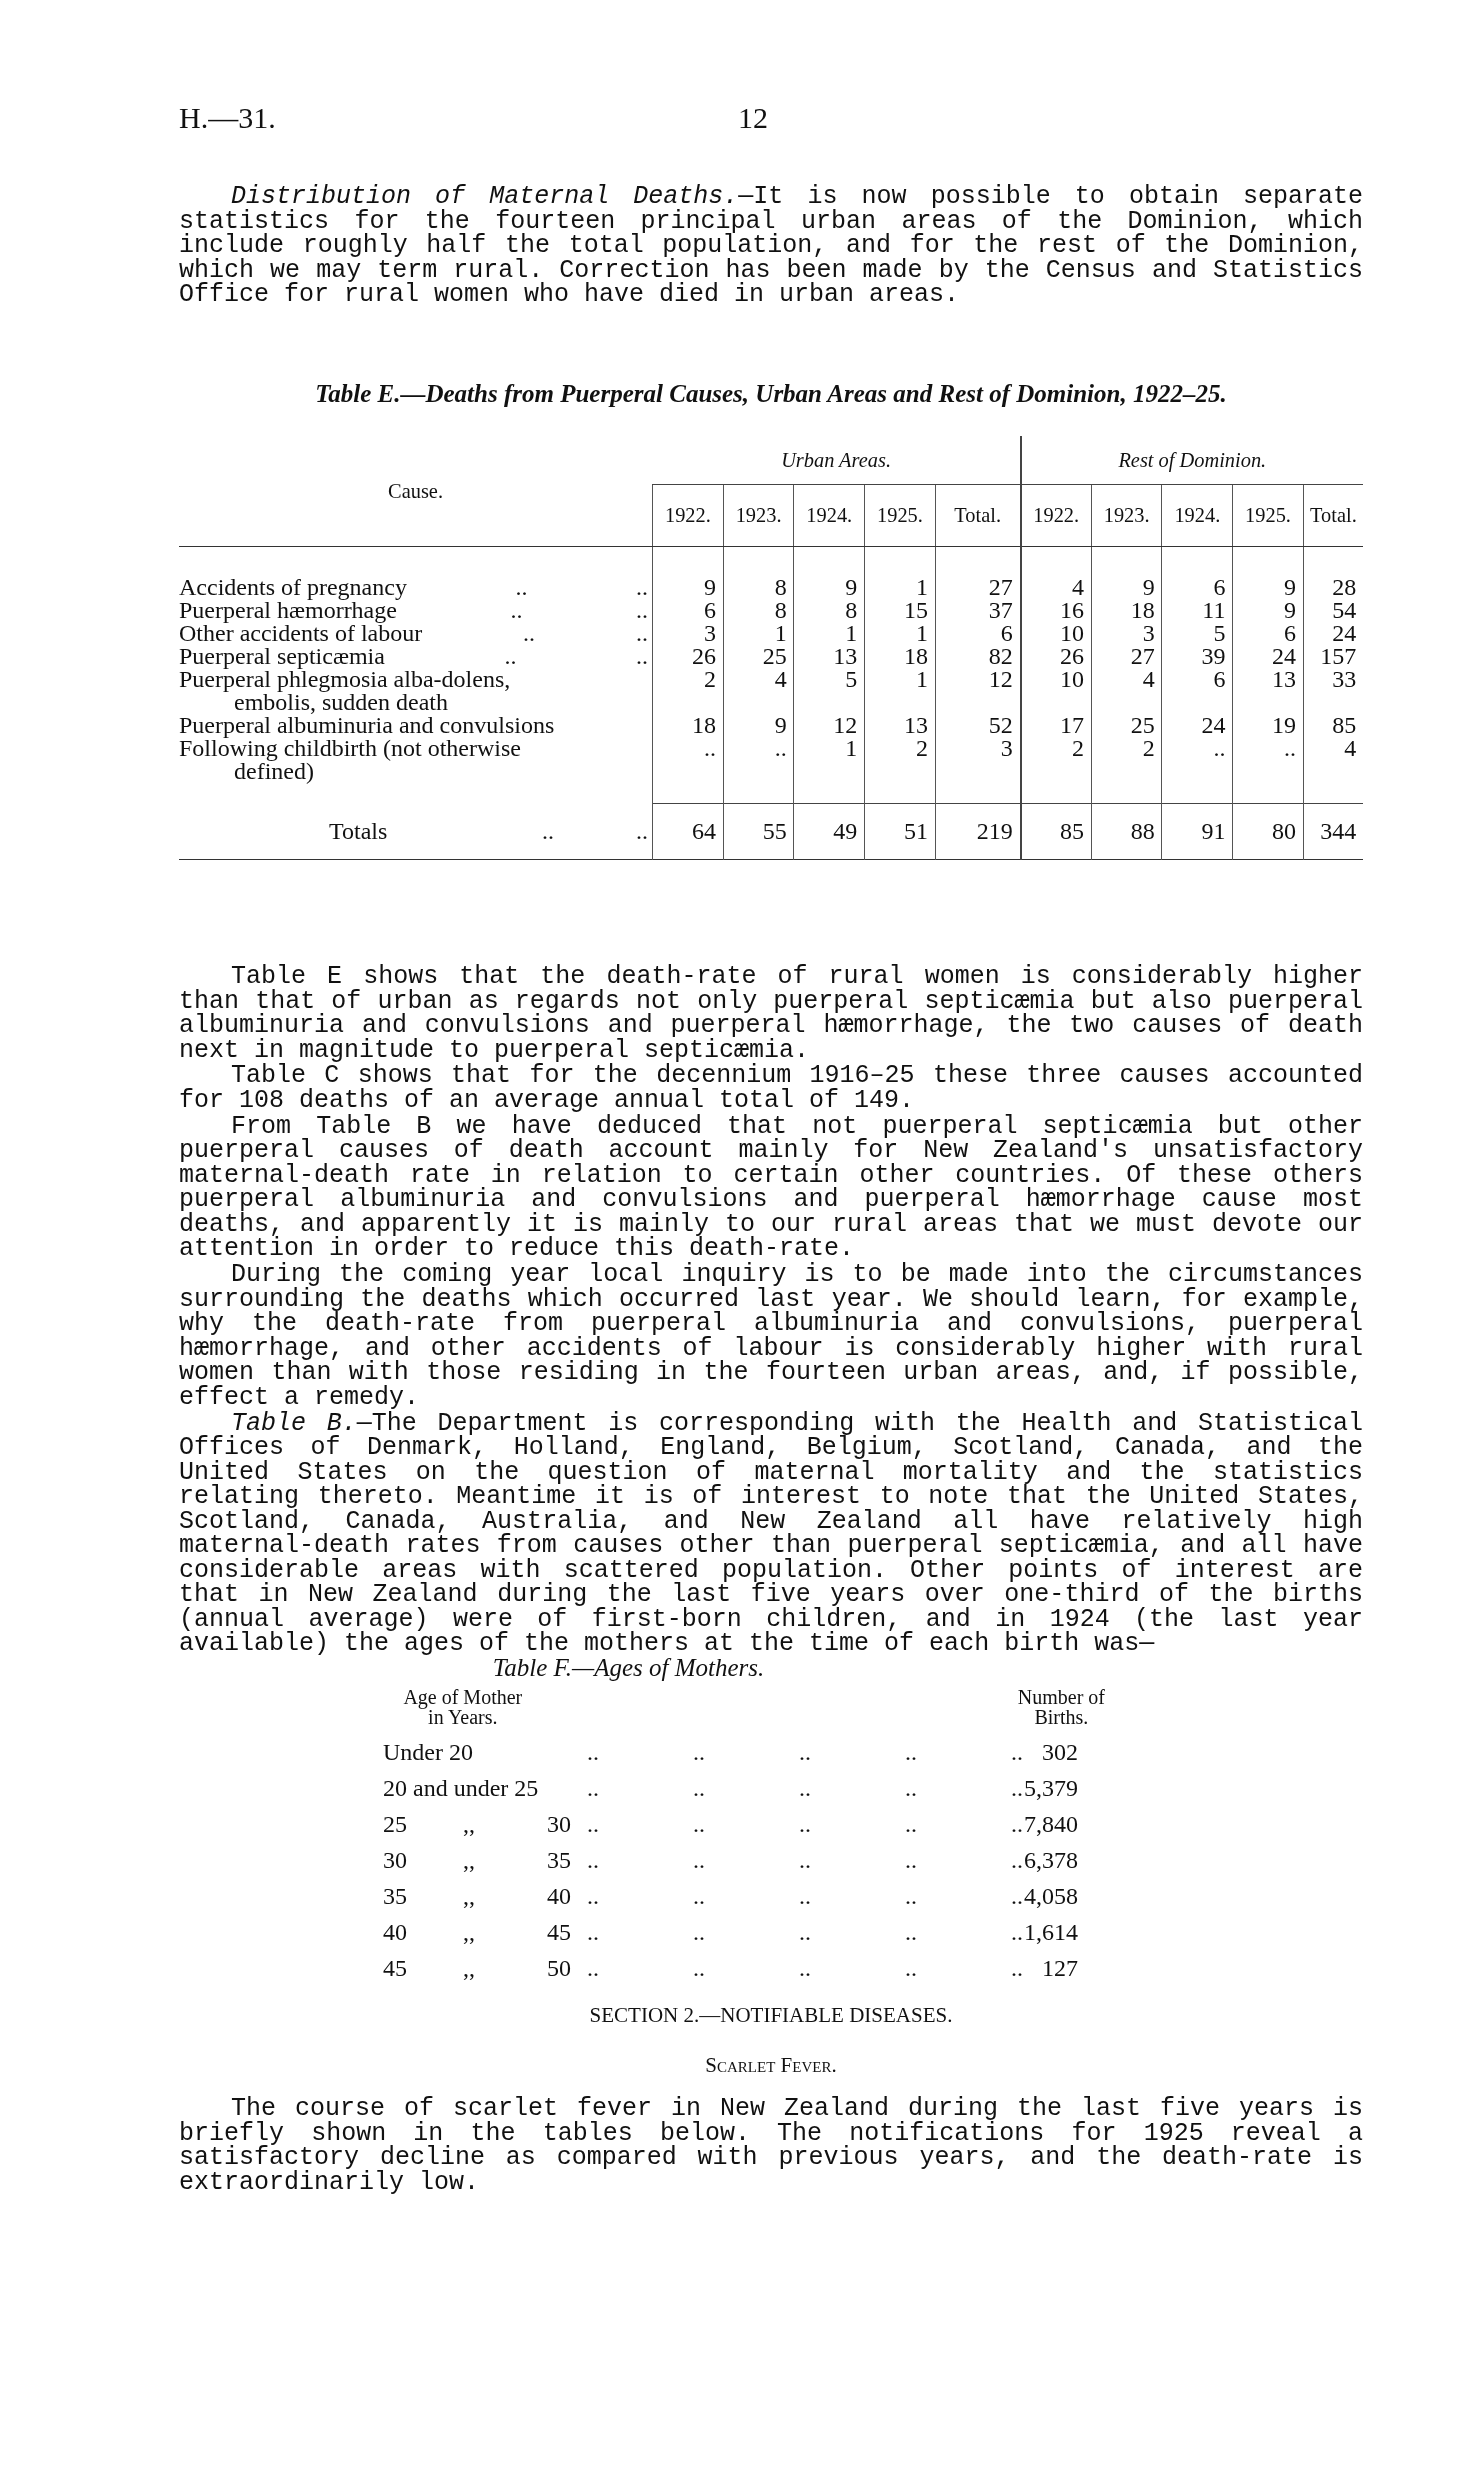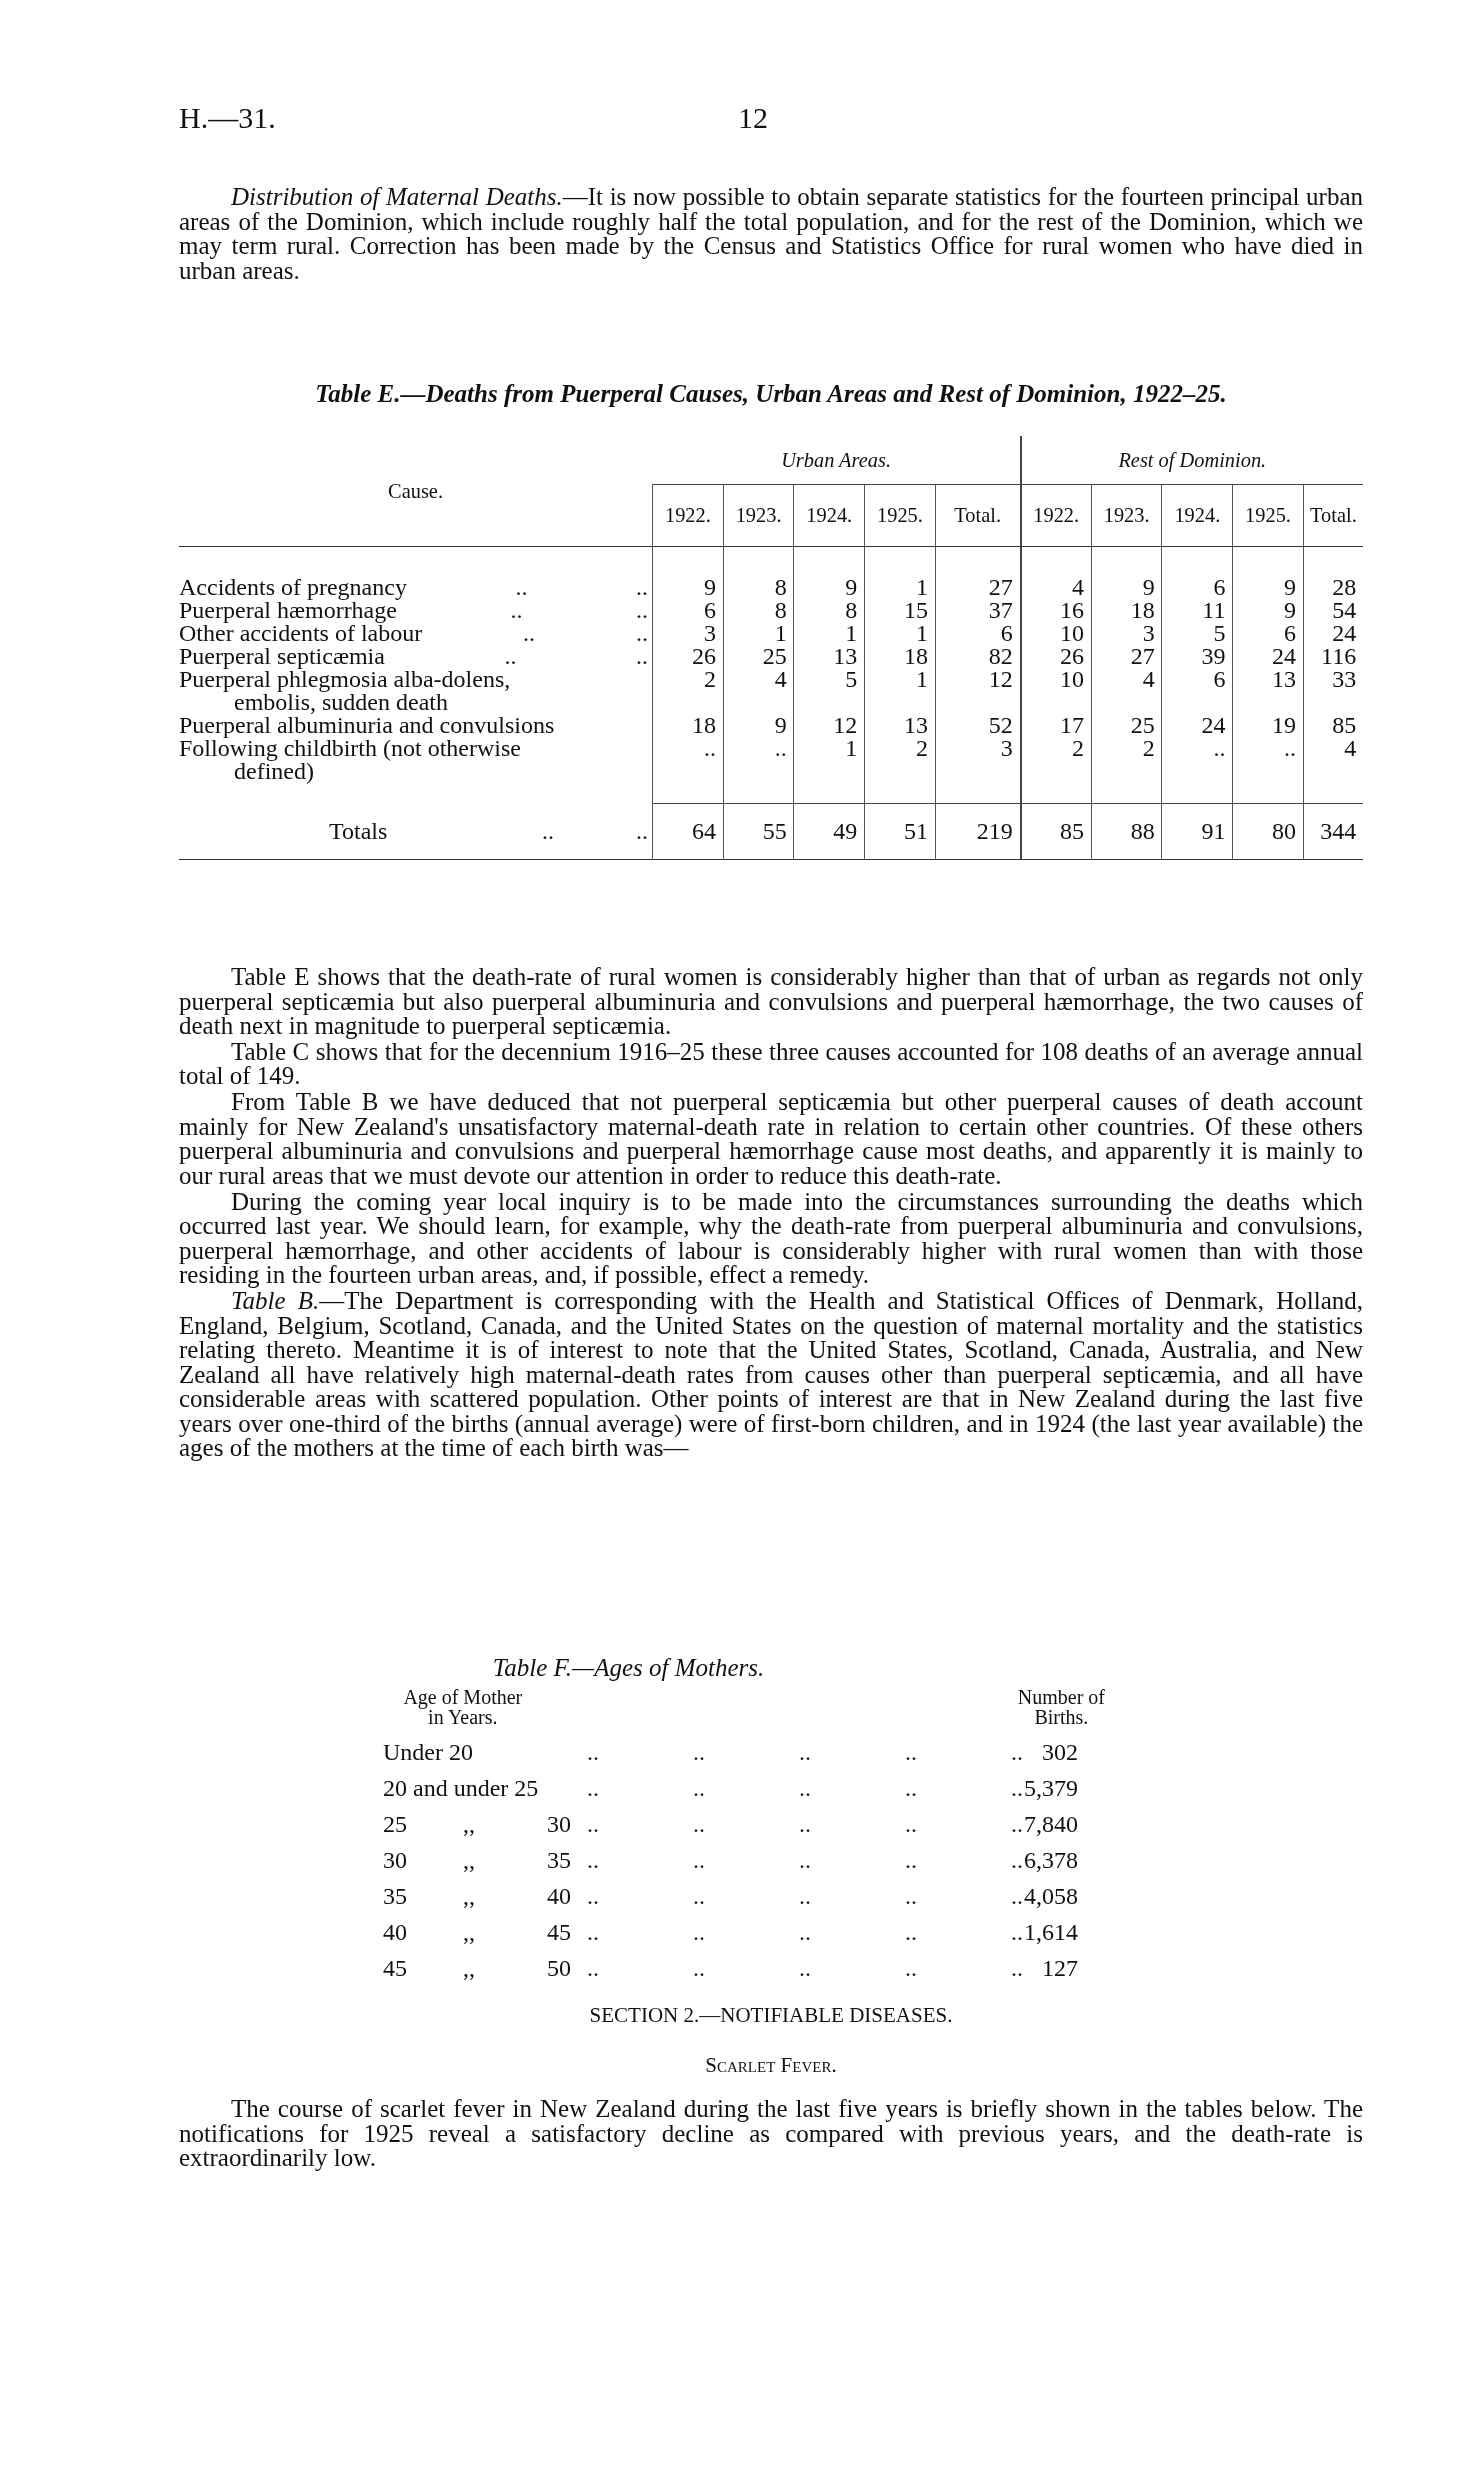--- a/index.html
+++ b/index.html
@@ -4,21 +4,21 @@
 <style>
   html, body { margin: 0; padding: 0; background: #ffffff; }
   body {
     width: 1481px; height: 2487px; position: relative; overflow: hidden;
     font-family: "Liberation Serif", "DejaVu Serif", serif; color: #111;
   }
   .page { position: absolute; left: 179px; top: 0; width: 1184px; }
   .hdr { position: absolute; top: 101px; left: 0; width: 1184px; height: 41px; font-size: 30px; }
   .hdr .code { position: absolute; left: 0; top: 0; }
   .hdr .num { position: absolute; left: 559px; top: 0; }
-  .text { font-size: 25px; line-height: 24.5px; text-align: justify; }
+  .text { font-size: 25px; line-height: 24.5px; text-align: justify; font-family: Liberation Mono, monospace; }
   .p { margin: 0; text-indent: 52px; }
   .p + .p { margin-top: 1.4px; }
   .intro { position: absolute; top: 185px; left: 0; width: 1184px; }
   .caption { font-style: italic; font-size: 25px; text-align: center; }
   .tE-cap { position: absolute; top: 380px; left: 0; width: 1184px; font-weight: bold; }
   
   .tE { position: absolute; top: 436px; left: 0; width: 1184px; font-size: 24px; }
   .tE table { border-collapse: collapse; width: 1184px; table-layout: fixed; }
   .tE td, .tE th { padding: 0 4.1px; font-weight: normal; }
   .tE .causehead { text-align: center; font-size: 20.4px; vertical-align: middle; border-bottom: 1.4px solid #333; }
@@ -187,21 +187,21 @@
             </td>
             <td class="n">26</td>
             <td class="n">25</td>
             <td class="n">13</td>
             <td class="n">18</td>
             <td class="n">82</td>
             <td class="n sep">26</td>
             <td class="n">27</td>
             <td class="n">39</td>
             <td class="n">24</td>
-            <td class="n">116</td>
+            <td class="n">157</td>
           </tr>
           <tr class="row">
             <td class="c">
               <span class="lead">
                 <span>Puerperal phlegmosia alba-dolens,</span>
               </span>
               <span class="ind">embolis, sudden death</span>
             </td>
             <td class="n">2</td>
             <td class="n">4</td>

